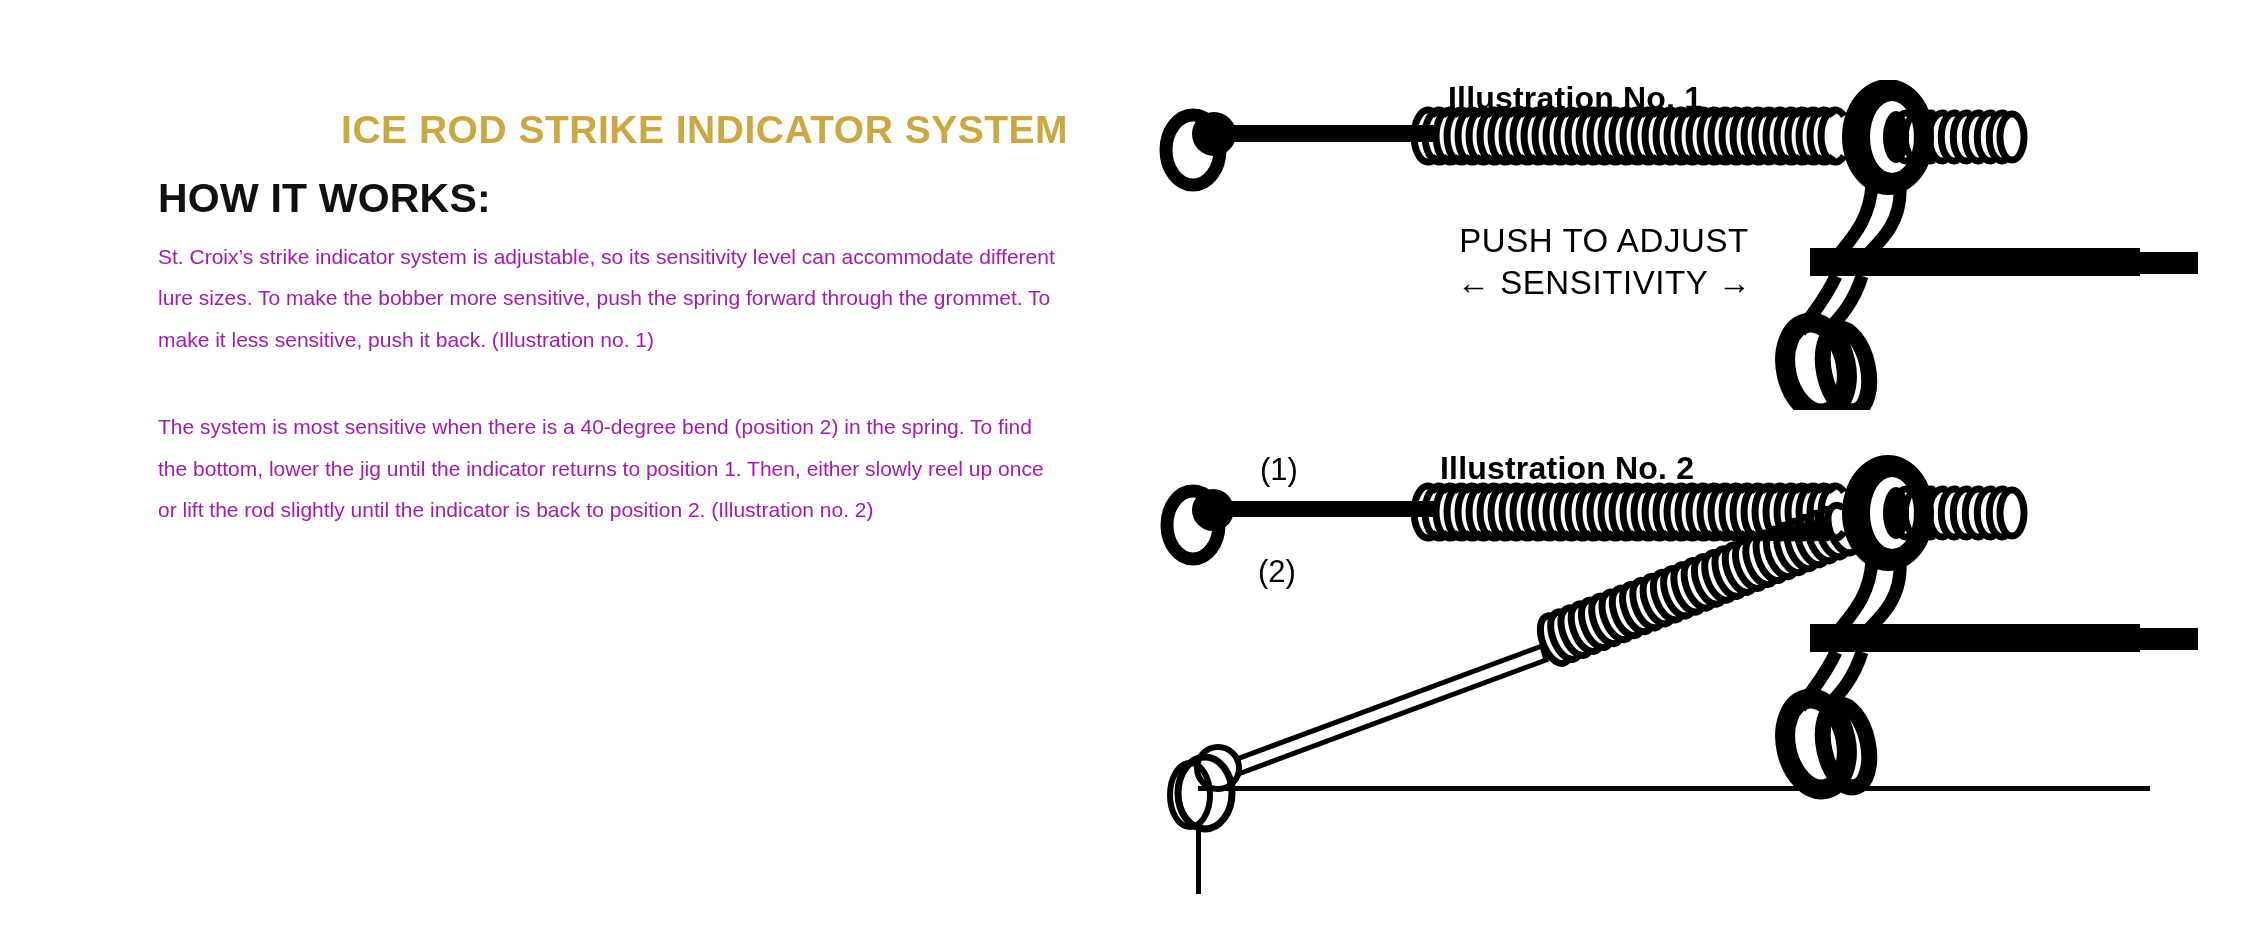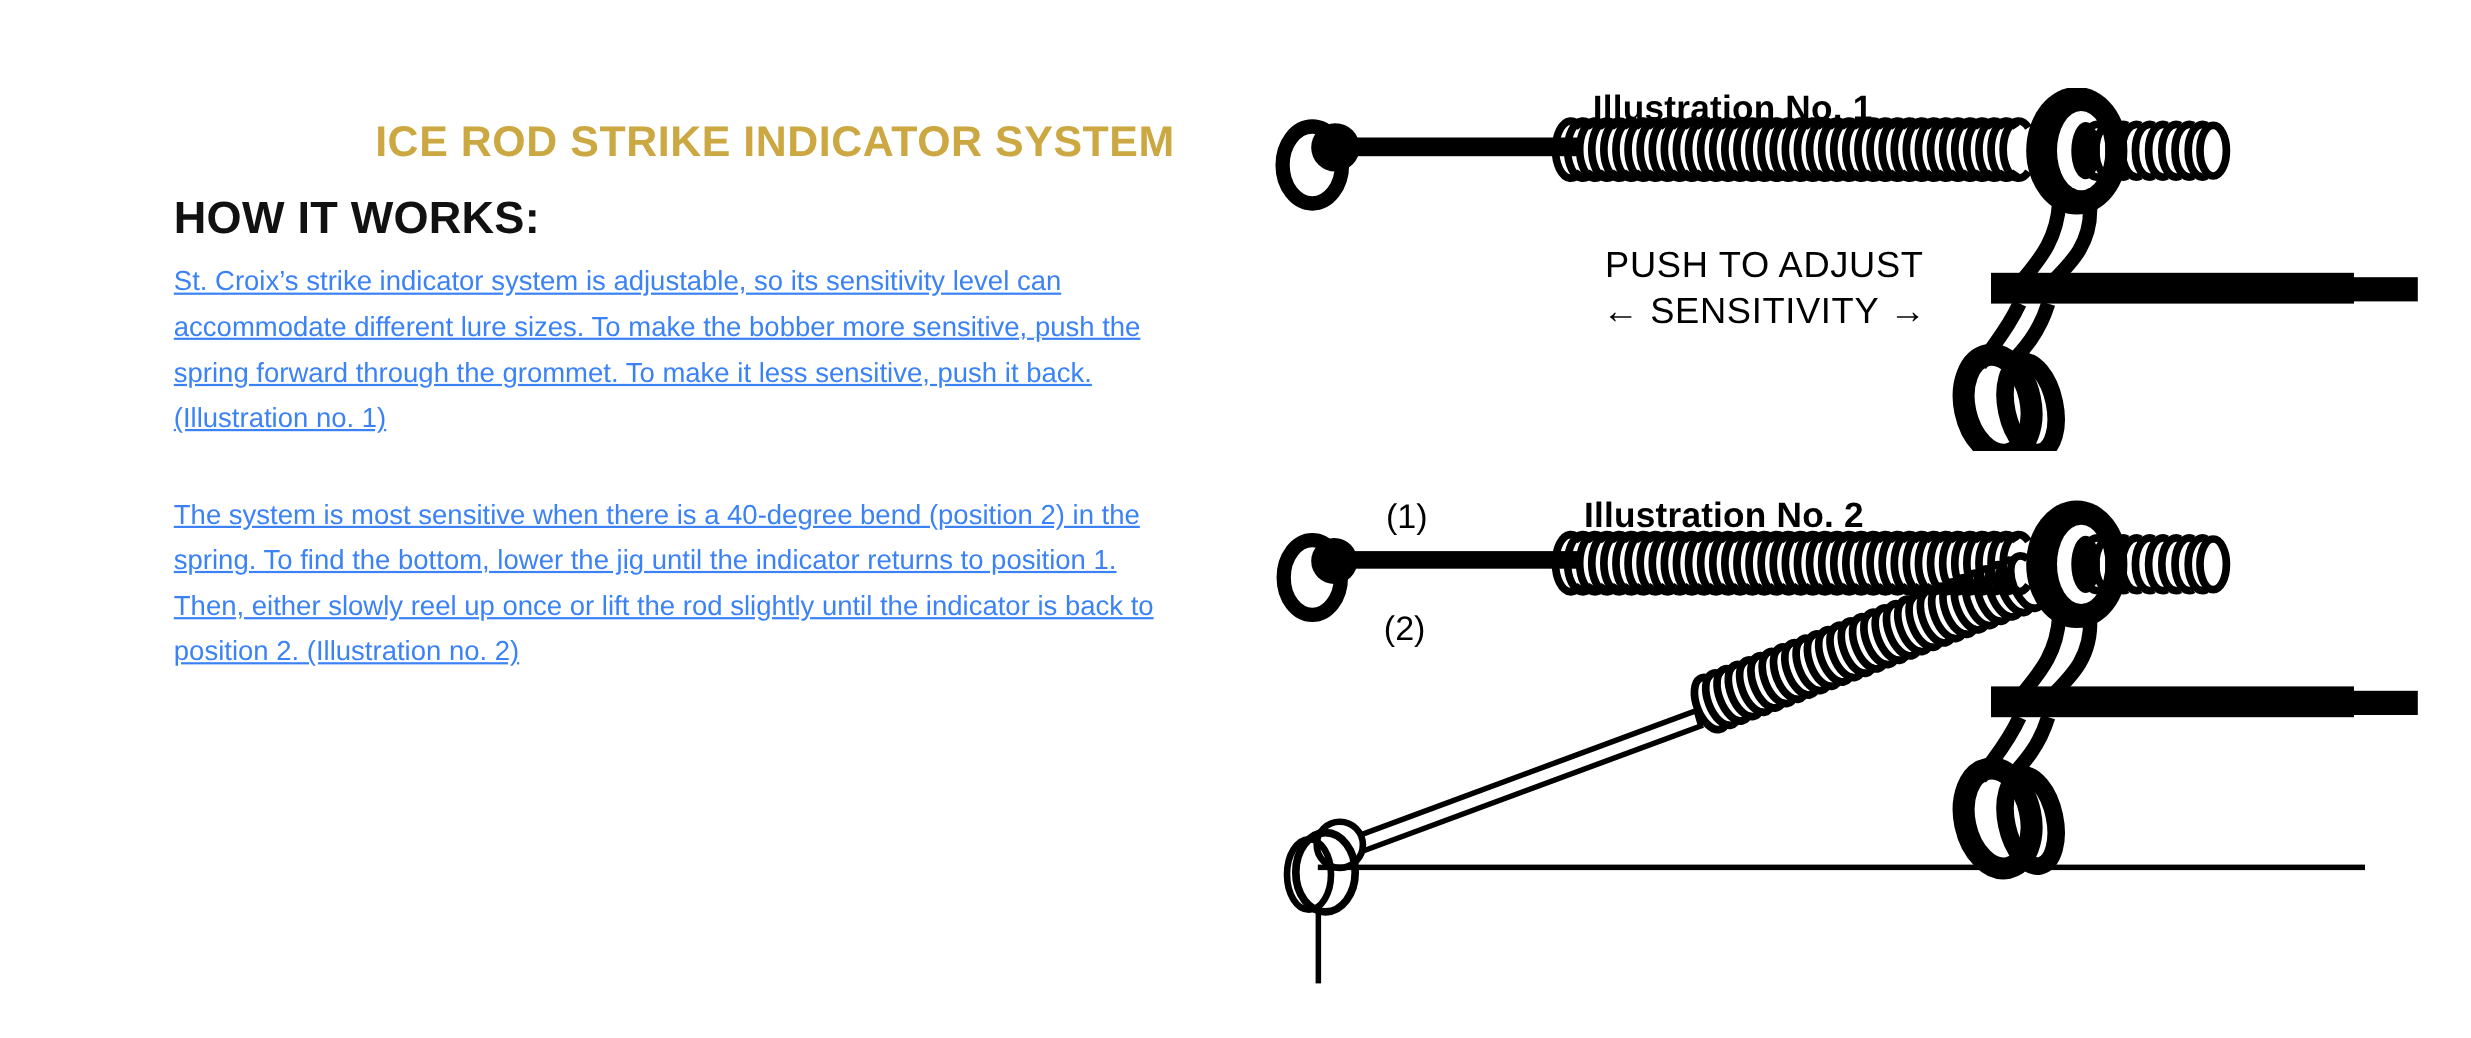--- a/index.html
+++ b/index.html
@@ -39,26 +39,25 @@
     text-align: right;
   }
   .subhead {
     font-size: 41px;
     font-weight: bold;
     color: #111111;
     letter-spacing: 0.2px;
     margin: 0 0 14px 0;
   }
   .body-para {
-    font-size: 25px;
+    font-size: 21px;
     line-height: 41.5px;
-    color: #3b82f6;
+    color: #a21caf;
     margin: 0;
     max-width: 900px;
-    text-decoration: underline;
   }
   .para-gap {
     height: 46px;
   }
 
   
   .illus-col {
     position: absolute;
     left: 1110px;
     top: 0;

